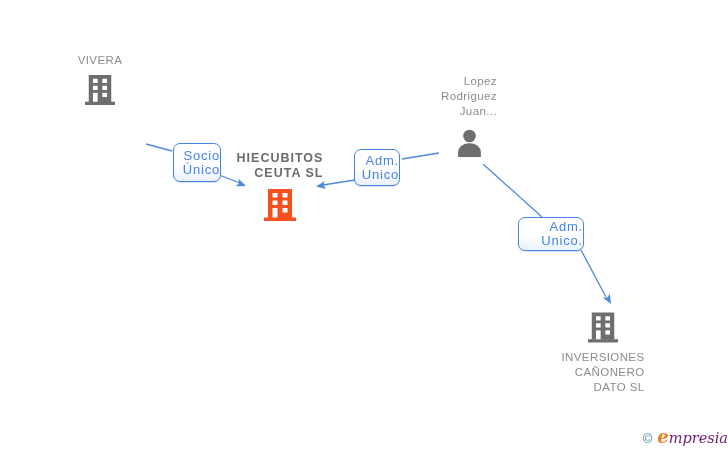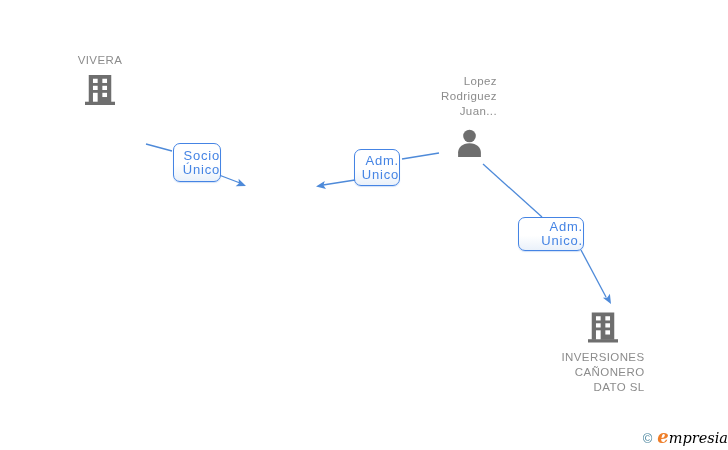--- a/index.html
+++ b/index.html
@@ -38,21 +38,21 @@
     display:flex; align-items:baseline; justify-content:flex-end;
     white-space:nowrap;
   }
   .logo .copy { font-size:13px; color:#45829b; margin-right:5px; }
   .logo .brand-e {
     font-family:"DejaVu Serif", serif; font-style:italic; font-weight:bold;
     font-size:18px; color:#ee7d28; line-height:16px;
   }
   .logo .brand-rest {
     font-family:"DejaVu Serif", serif; font-style:italic;
-    font-size:14.5px; color:#000000; line-height:16px;
+    font-size:14.5px; color:#701a75; line-height:16px;
   }
 </style>
 </head>
 <body>
 
 <div class="canvas">
 
   <svg class="edges" viewBox="0 0 728 450" fill="none" stroke="#4e8ad9" stroke-width="1.3">
     <line x1="146" y1="144" x2="172" y2="151"></line>
     <line x1="219" y1="175" x2="240" y2="183"></line>
@@ -79,20 +79,39 @@
         <rect x="8.5" y="4" width="5" height="4.5"></rect>
           <rect x="18.5" y="4" width="5" height="4.5"></rect>
         <rect x="8.5" y="11.5" width="5" height="4.5"></rect>
           <rect x="18.5" y="11.5" width="5" height="4.5"></rect>
         <rect x="18.5" y="19" width="5" height="4.5"></rect>
         <rect x="8.5" y="19" width="5" height="9.5"></rect>
       </g>
     </svg>
   </div>
 
+  <div class="node" style="left:213px; top:151px; width:134px;">
+    <div class="node-label highlight">
+      <div>HIECUBITOS</div>
+      <div>CEUTA SL</div>
+    </div>
+    <div class="gap-sm"></div>
+    <svg class="icon icon-orange" width="32" height="36" viewBox="0 0 32 32">
+      <rect x="4" y="0" width="24" height="29" fill="currentColor"></rect>
+      <rect x="0" y="28.5" width="32" height="3.5" fill="currentColor"></rect>
+      <g fill="#ffffff">
+        <rect x="8.5" y="4" width="5" height="4.5"></rect>
+          <rect x="18.5" y="4" width="5" height="4.5"></rect>
+        <rect x="8.5" y="11.5" width="5" height="4.5"></rect>
+          <rect x="18.5" y="11.5" width="5" height="4.5"></rect>
+        <rect x="18.5" y="19" width="5" height="4.5"></rect>
+        <rect x="8.5" y="19" width="5" height="9.5"></rect>
+      </g>
+    </svg>
+  </div>
 
   <div class="node" style="left:402px; top:74px; width:134px;">
     <div class="node-label">
       <div>Lopez</div>
       <div>Rodriguez</div>
       <div>Juan...</div>
     </div>
     <div class="gap-md"></div>
     <svg class="icon icon-gray" width="29" height="28" viewBox="0 0 28 28" fill="currentColor">
       <circle cx="14" cy="7" r="6.3"></circle>

